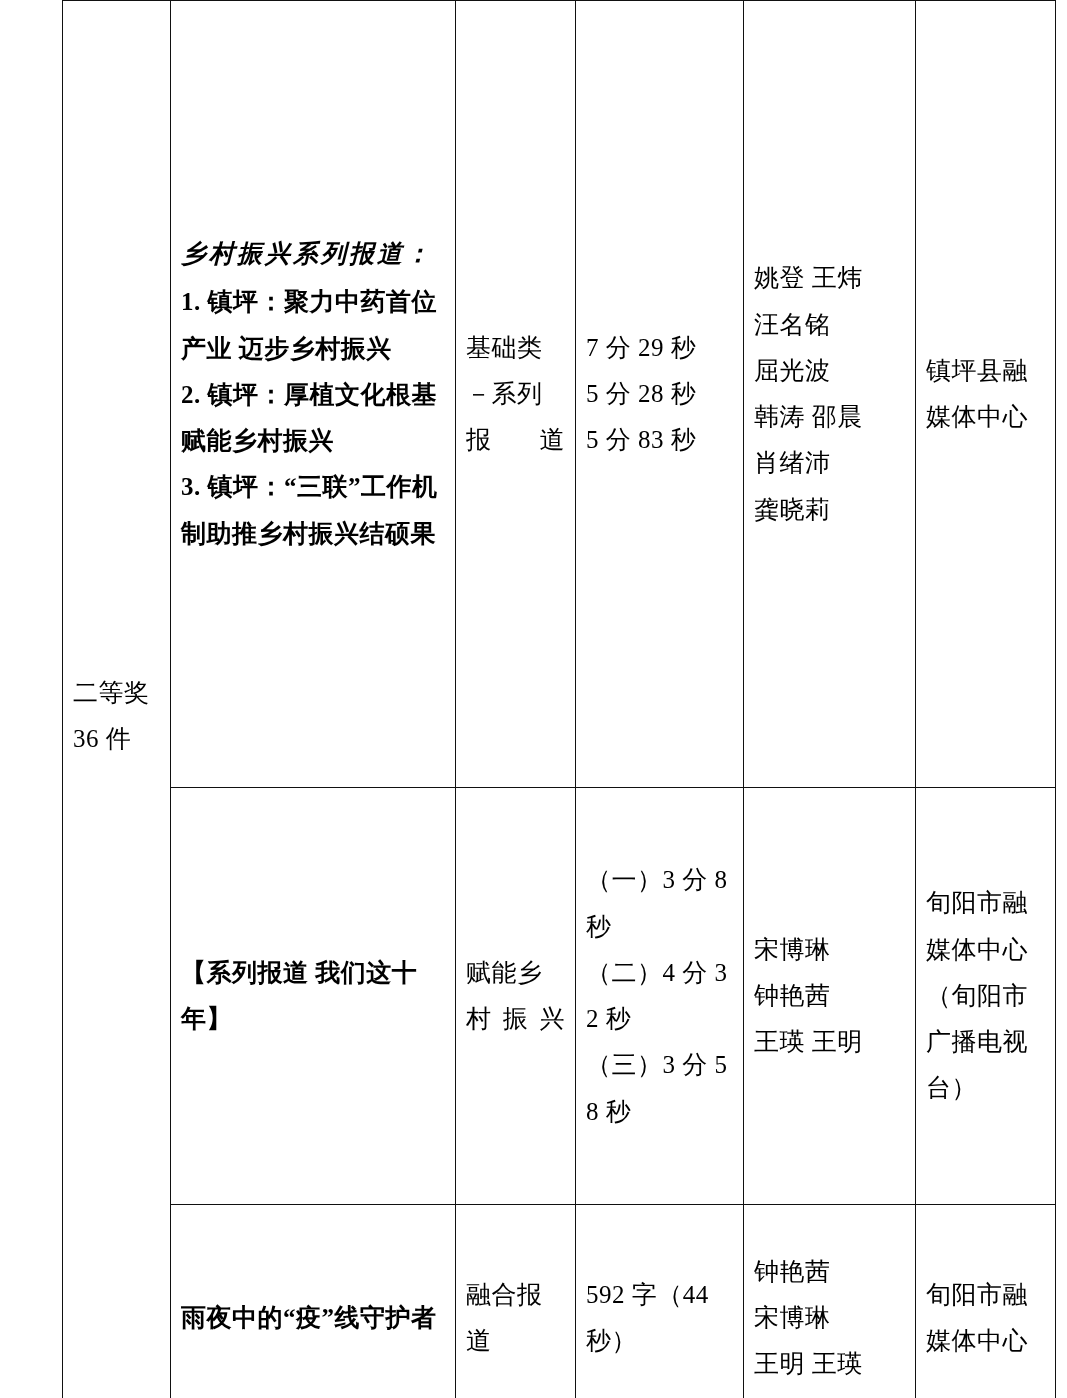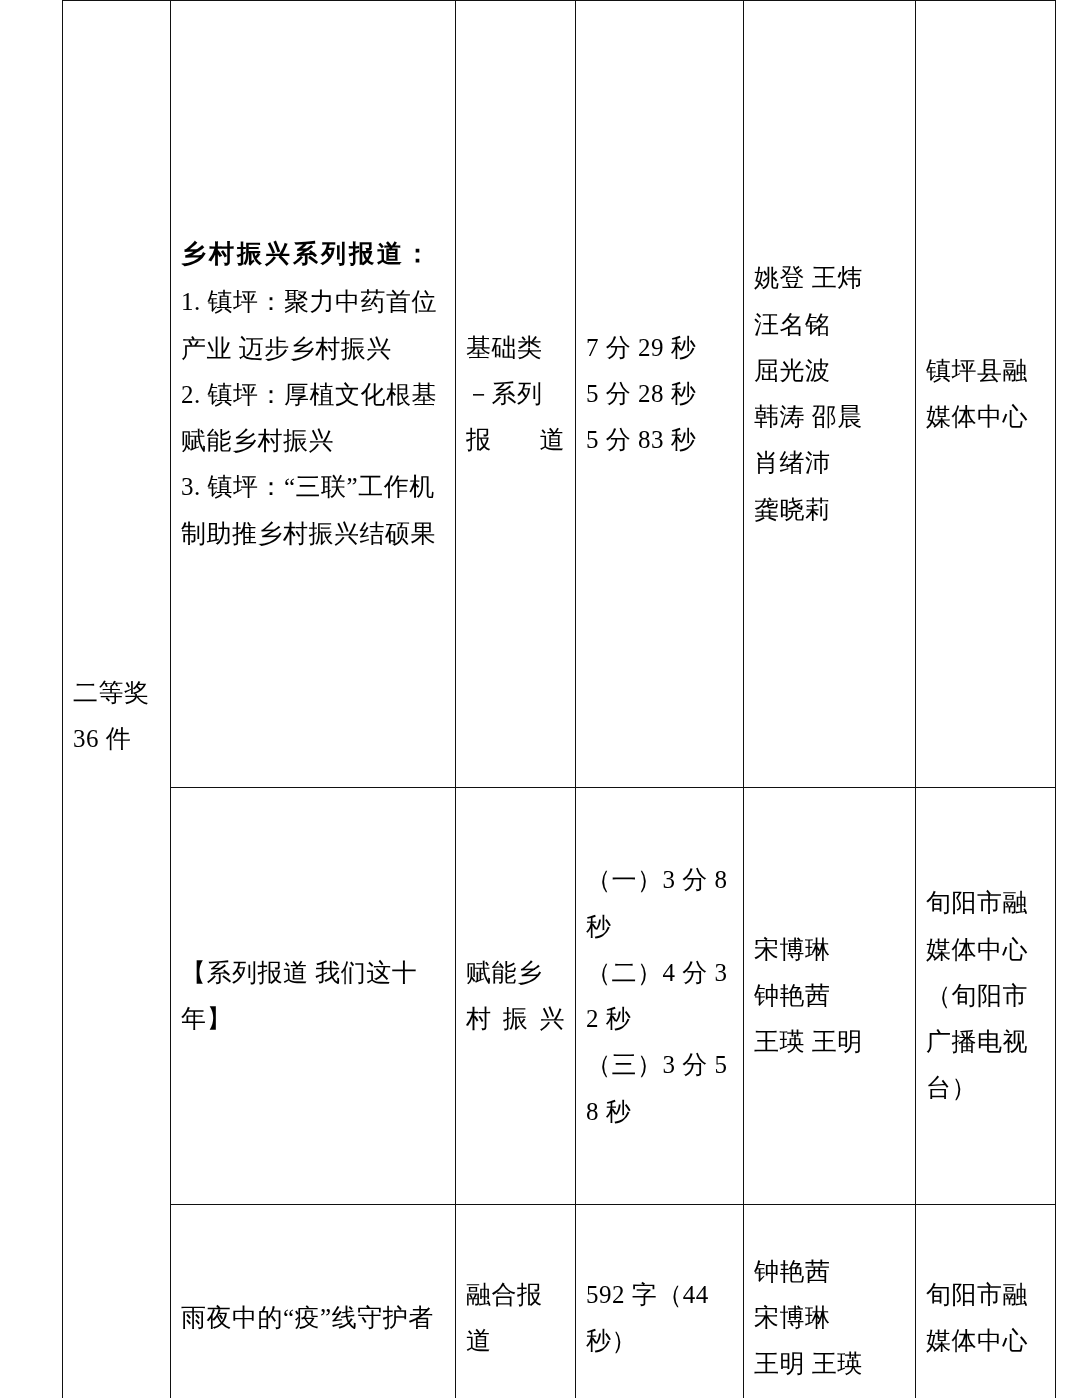--- a/index.html
+++ b/index.html
@@ -50,23 +50,25 @@
   .award-cell {
     text-align: center;
     font-size: 25px;
     line-height: 2.1;
   }
   .title-lead {
     font-weight: bold;
     letter-spacing: 3px;
     display: block;
     margin-bottom: 2px;
+    font-style: italic;
   }
   .title-item {
     display: block;
+    font-weight: bold;
   }
   .cat-cell {
     text-align: justify;
     text-align-last: justify;
     line-height: 2.0;
   }
   .len-cell div, .author-cell div, .org-cell div {
     display: block;
   }
   .len-cell {

